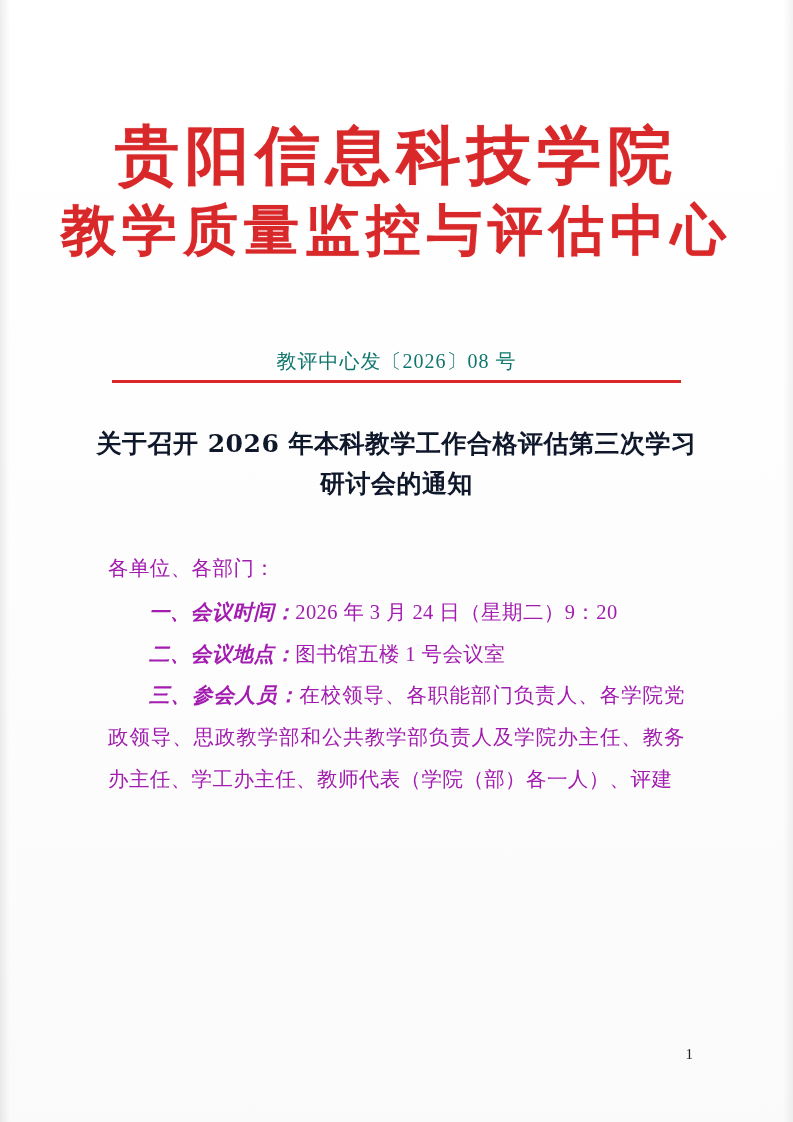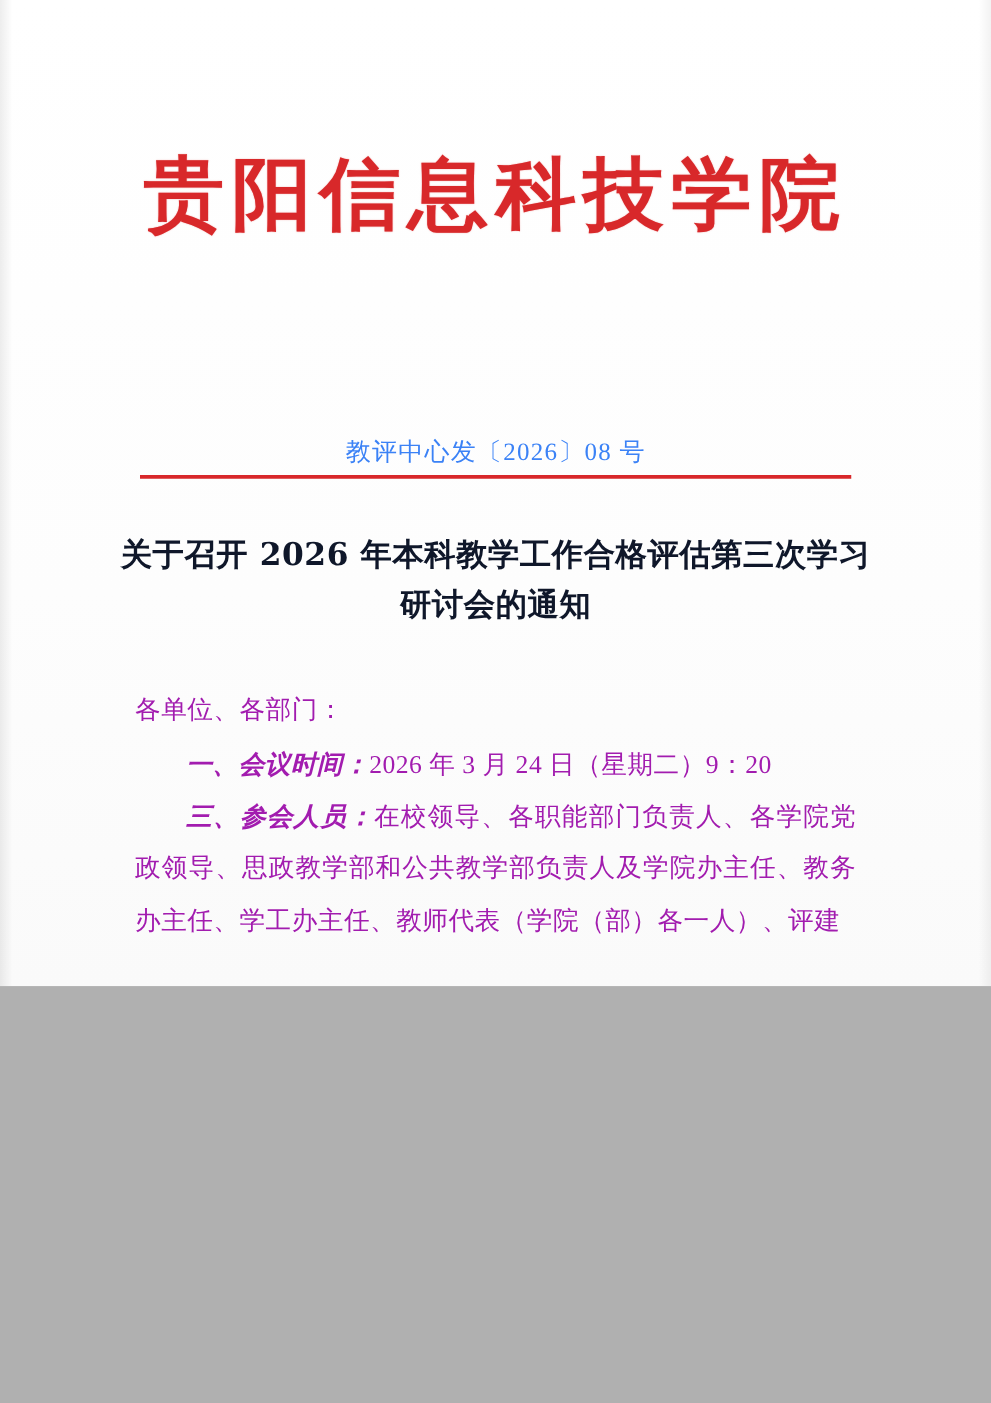--- a/index.html
+++ b/index.html
@@ -6,21 +6,21 @@
     margin: 0;
     padding: 0;
     background: #b0b0b0;
   }
   body {
     font-family: "Liberation Serif", "DejaVu Serif", serif;
   }
   .page {
     position: relative;
     width: 793px;
-    height: 789px;
+    height: 1122px;
     margin: 0 auto;
     background: #fefefe;
     box-sizing: border-box;
     overflow: hidden;
     padding-left: 43px;
   }
   .paper-inner {
     position: absolute;
     left: 0; top: 0; right: 0; bottom: 0;
     background: linear-gradient(180deg, #ffffff 0%, #fdfdfd 60%, #fafafa 100%);
@@ -53,21 +53,21 @@
   }
 
   
   .docnum {
     position: absolute;
     left: 0; right: 0;
     top: 348px;
     text-align: center;
     font-size: 20px;
     letter-spacing: 1px;
-    color: #3b82f6;
+    color: #0f766e;
     font-family: "Liberation Serif", "DejaVu Serif", serif;
   }
   .red-rule {
     position: absolute;
     left: 112px;
     right: 112px;
     top: 380px;
     height: 3px;
     background: #d8282a;
   }
@@ -131,34 +131,38 @@
 </head>
 <body>
 
 <div class="page">
   <div class="paper-inner"></div>
   <div class="scan-edge"></div>
   <div class="scan-edge right"></div>
 
   <div class="masthead">
     <div class="masthead-line l1">贵阳信息科技学院</div>
+    <div class="masthead-line l2">教学质量监控与评估中心</div>
   </div>
 
   <div class="docnum">教评中心发〔2026〕08 号</div>
   <div class="red-rule"></div>
 
   <div class="doc-title">关于召开 2026 年本科教学工作合格评估第三次学习研讨会的通知</div>
 
   <div class="body-wrap">
     <p class="p-salutation">各单位、各部门：</p>
 
     <p class="p-item">
       <span class="lbl">一、会议时间：</span><span>2026 年 3 月 24 日（星期二）9：20</span>
     </p>
 
+    <p class="p-item">
+      <span class="lbl">二、会议地点：</span><span>图书馆五楼 1 号会议室</span>
+    </p>
 
     <p class="p-item">
       <span class="lbl">三、参会人员：</span><span>在校领导、各职能部门负责人、各学院党政领导、思政教学部和公共教学部负责人及学院办主任、教务办主任、学工办主任、教师代表（学院（部）各一人）、评建</span>
     </p>
   </div>
 
   <div class="page-number">1</div>
 </div>
 
 </body></html>

